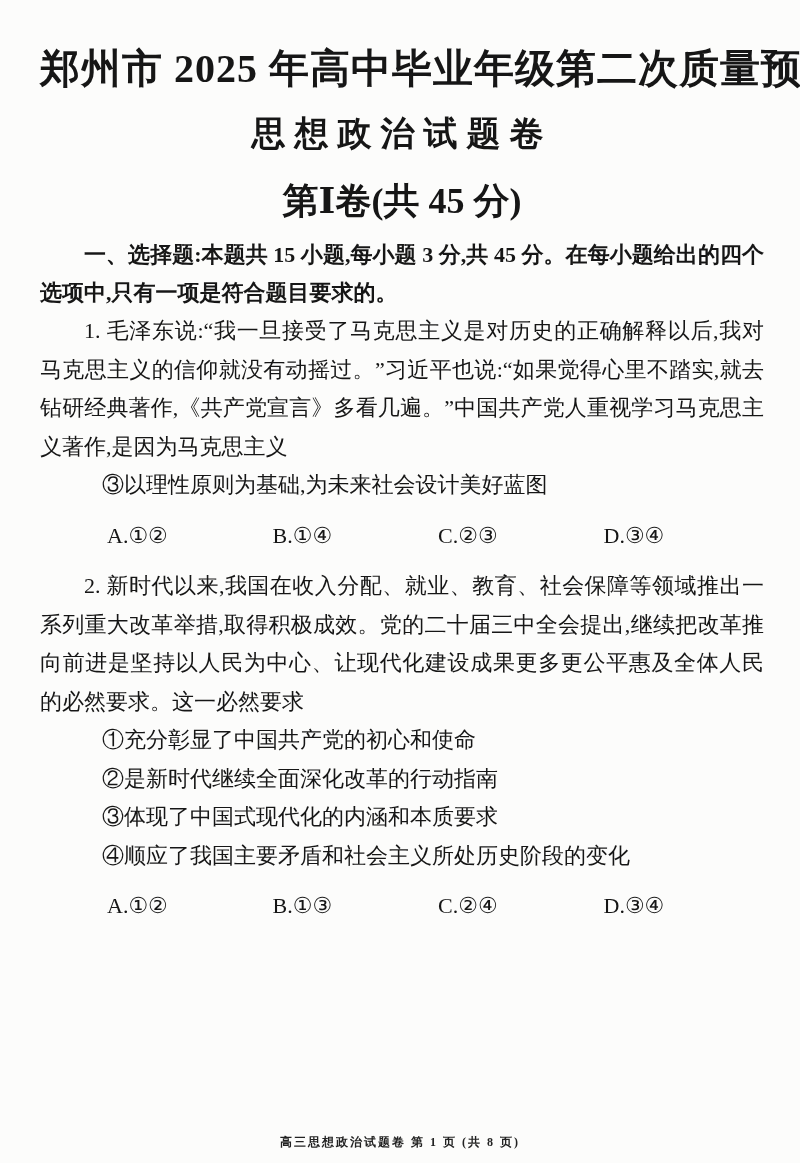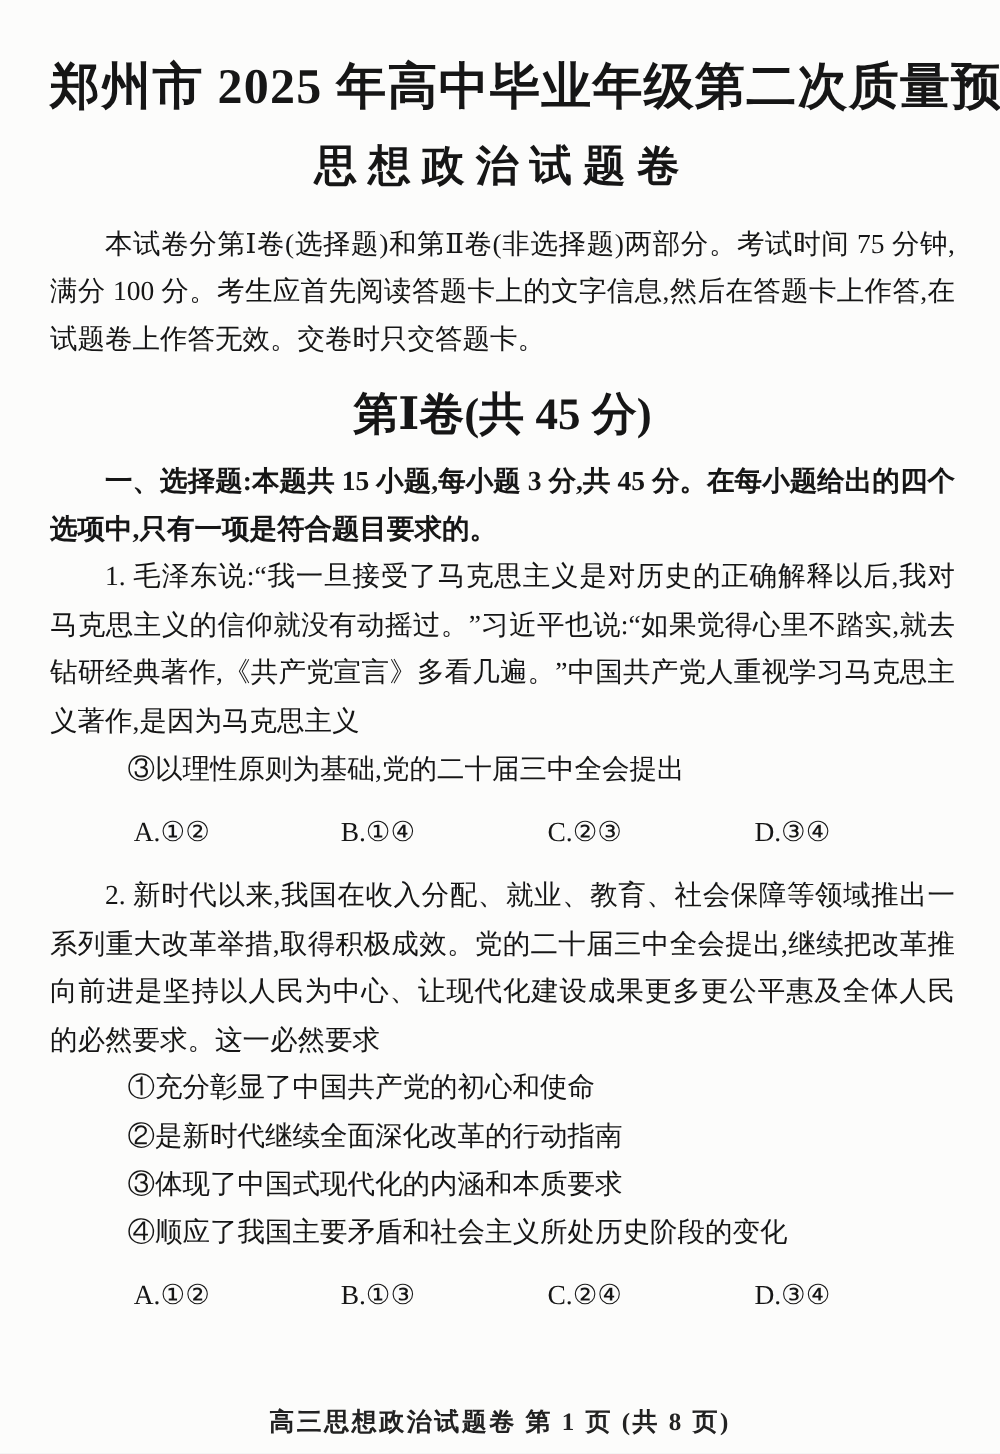--- a/index.html
+++ b/index.html
@@ -81,43 +81,42 @@
     display: inline-block;
     width: 160px;
   }
   .choice:last-child { width: auto; }
   .page-footer {
     position: absolute;
     left: 0;
     bottom: 12px;
     width: 100%;
     text-align: center;
-    font-size: 20px;
+    font-size: 12px;
     font-weight: 600;
     letter-spacing: 2px;
     color: #222;
   }
 </style>
 </head>
 <body>
 
 <div class="page">
 
   <h1 class="exam-title">郑州市 2025 年高中毕业年级第二次质量预测</h1>
   <h2 class="exam-subtitle">思想政治试题卷</h2>
 
-  <p class="intro">本试卷分第Ⅰ卷(选择题)和第Ⅱ卷(非选择题)两部分。考试时间 75 分钟,满分 100 分。考生应首先阅读答题卡上的文字信息,然后在答题卡上作答,在试题卷上作答无效。交卷时只交答题卡。</p>
 
   <h3 class="part-heading">第Ⅰ卷(共 45 分)</h3>
 
   <p class="directions">一、选择题:本题共 15 小题,每小题 3 分,共 45 分。在每小题给出的四个选项中,只有一项是符合题目要求的。</p>
 
   <div class="question">
     <p class="stem">1. 毛泽东说:“我一旦接受了马克思主义是对历史的正确解释以后,我对马克思主义的信仰就没有动摇过。”习近平也说:“如果觉得心里不踏实,就去钻研经典著作,《共产党宣言》多看几遍。”中国共产党人重视学习马克思主义著作,是因为马克思主义</p>
-    <p class="item-line">③以理性原则为基础,党的二十届三中全会提出</p>
+    <p class="item-line">③以理性原则为基础,为未来社会设计美好蓝图</p>
     <p class="choices">
       <span class="choice">A.①②</span>
       <span class="choice">B.①④</span>
       <span class="choice">C.②③</span>
       <span class="choice">D.③④</span>
     </p>
   </div>
 
   <div class="question">
     <p class="stem">2. 新时代以来,我国在收入分配、就业、教育、社会保障等领域推出一系列重大改革举措,取得积极成效。党的二十届三中全会提出,继续把改革推向前进是坚持以人民为中心、让现代化建设成果更多更公平惠及全体人民的必然要求。这一必然要求</p>

